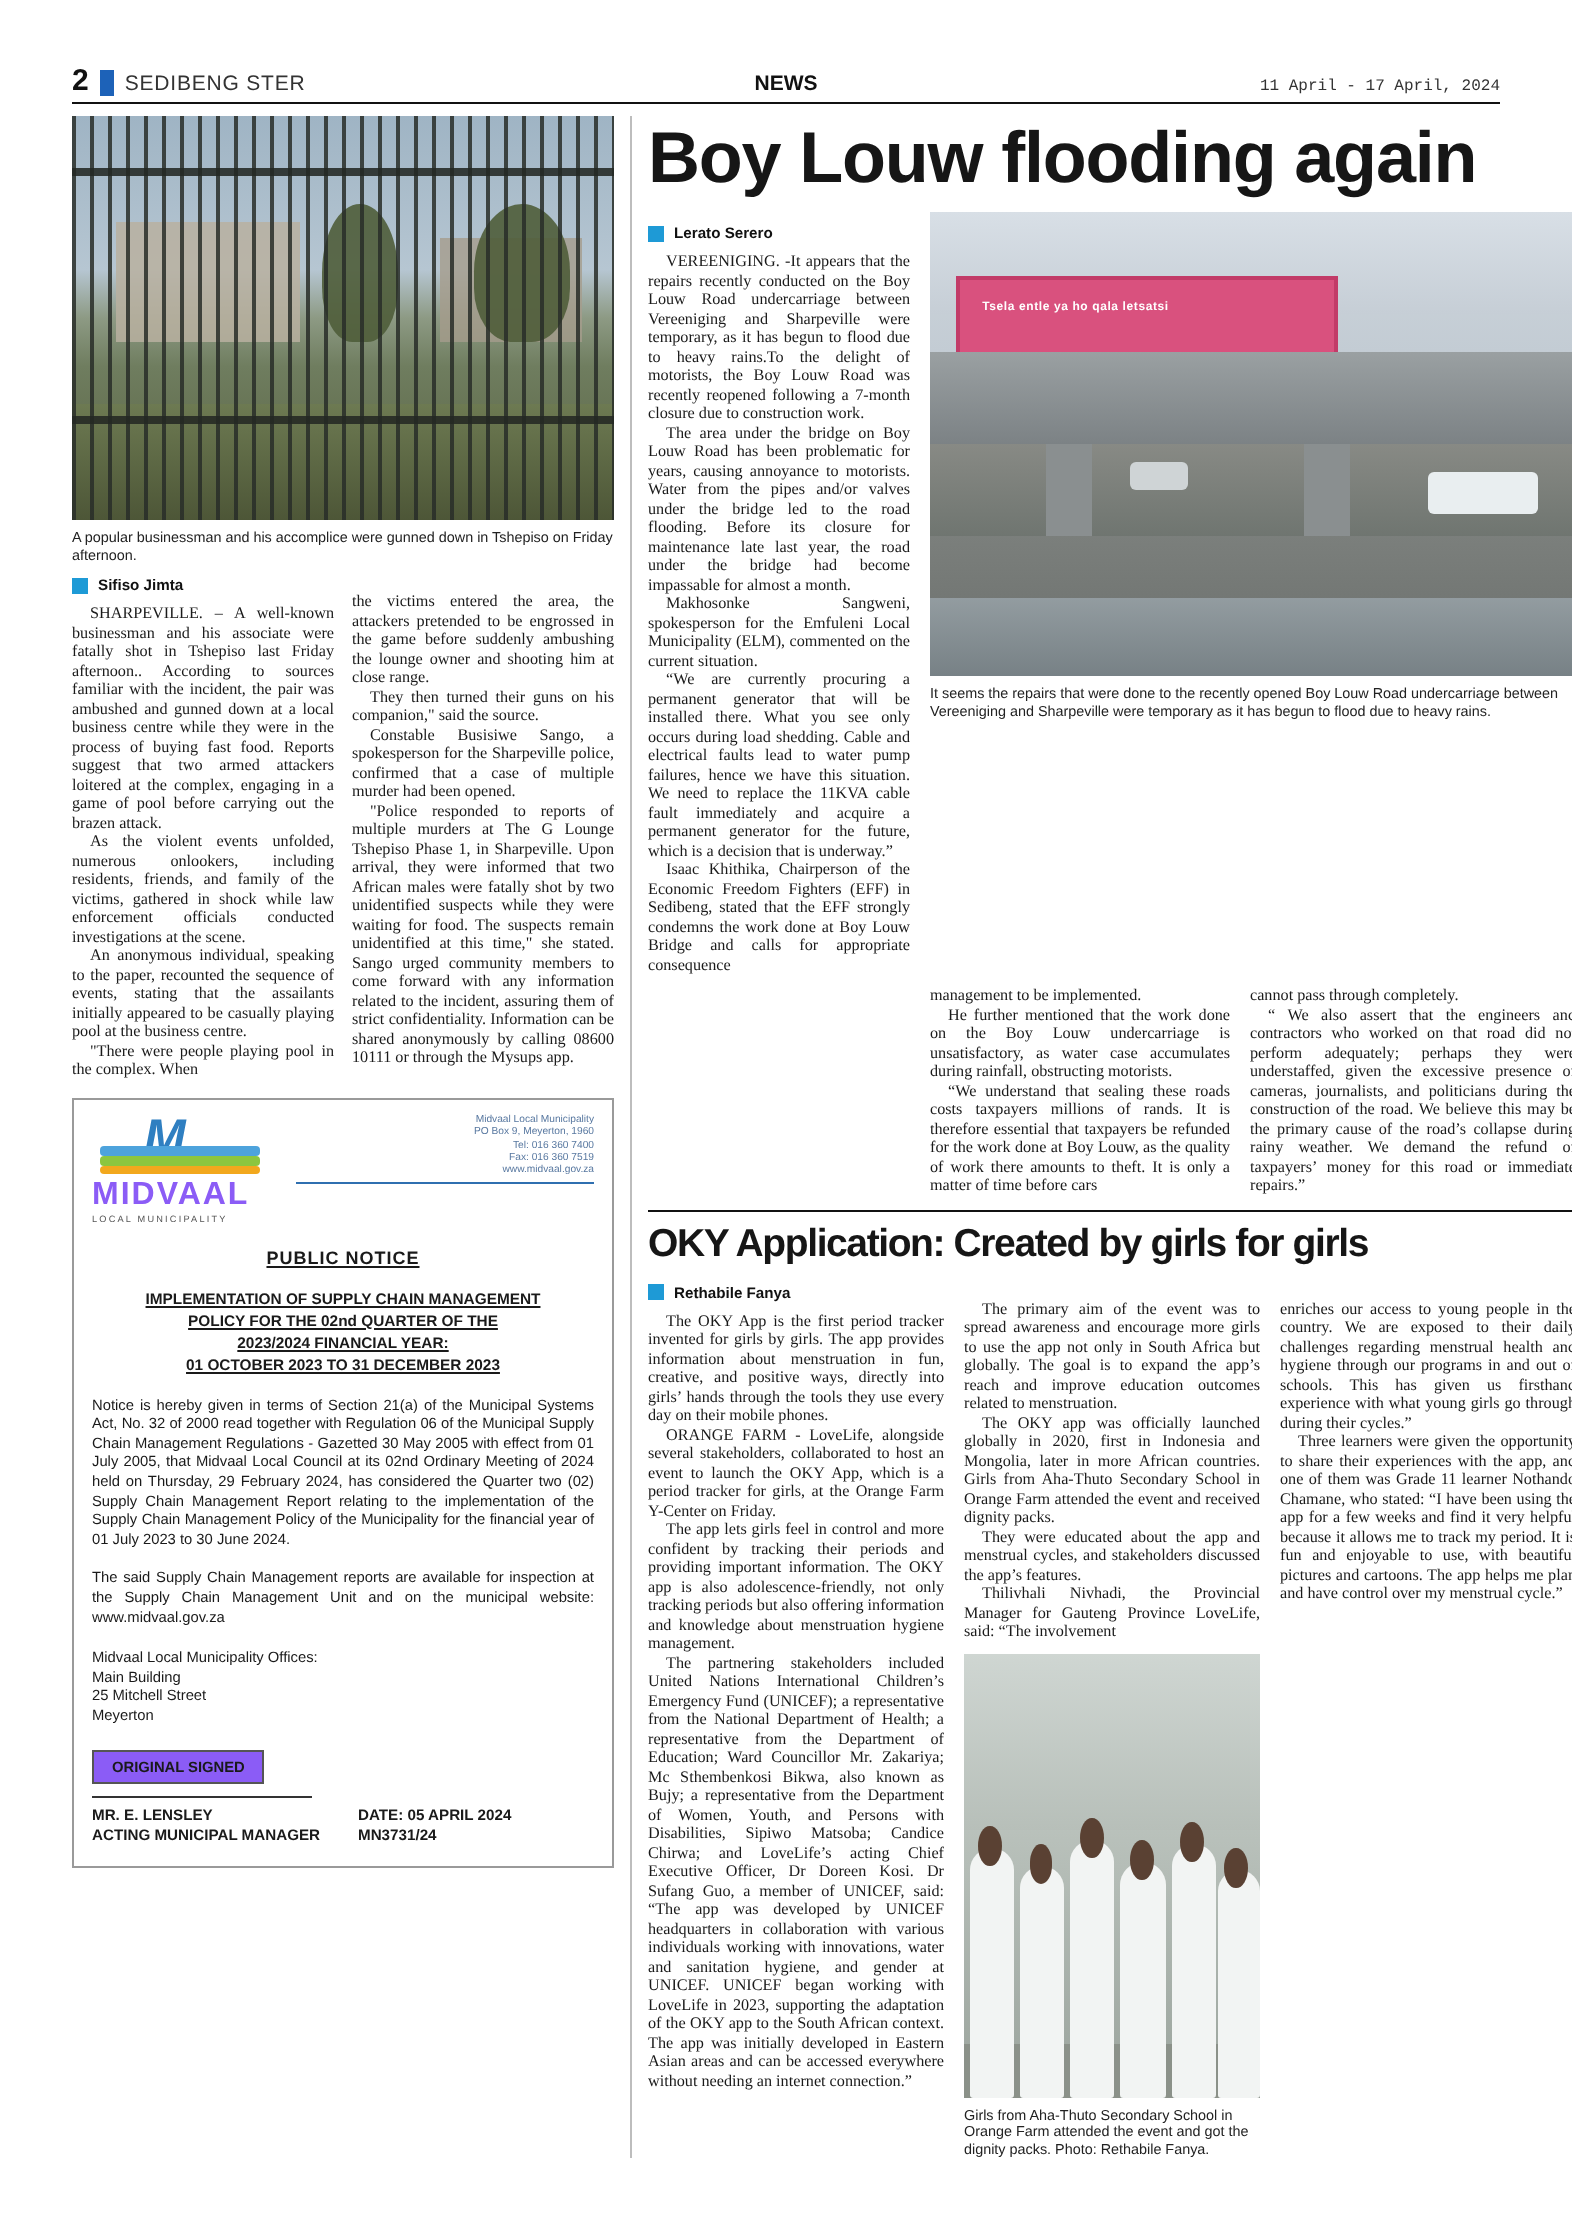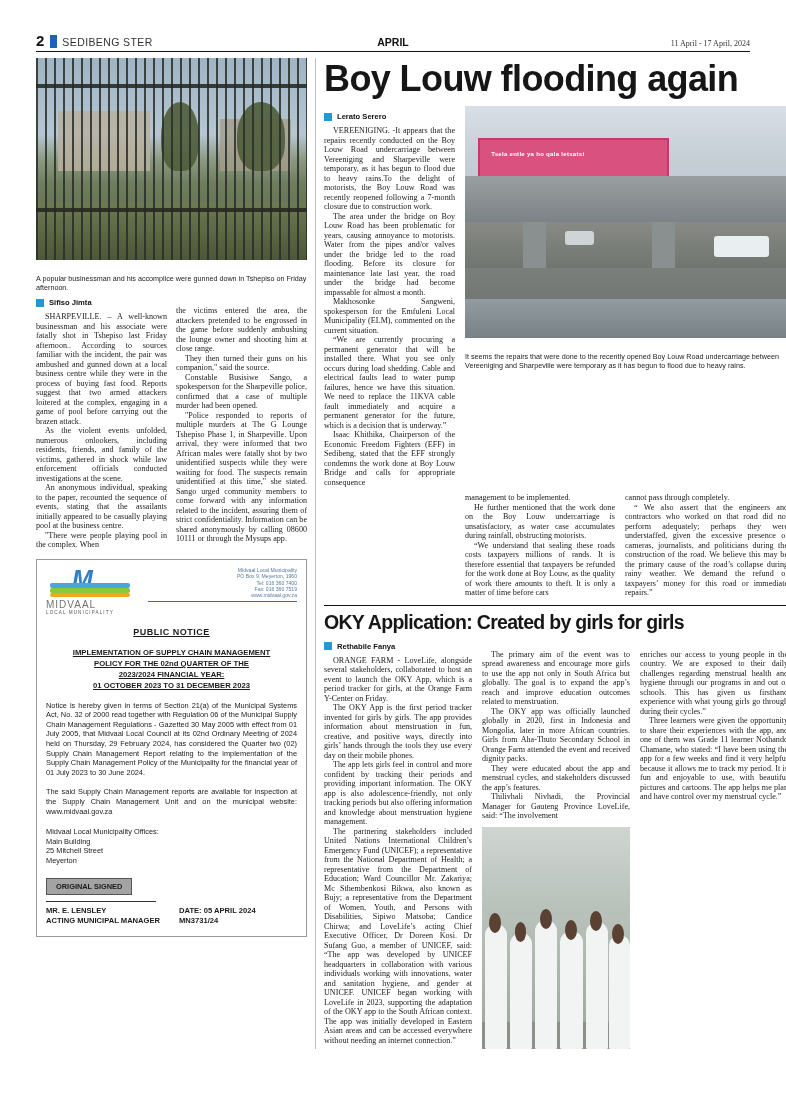--- a/index.html
+++ b/index.html
@@ -5,21 +5,21 @@
   html,body{margin:0;padding:0;background:#ffffff;}
   body{width:786px;height:1113px;font-family:"Liberation Serif",serif;color:#1a1a1a;position:relative;overflow:hidden;}
   .page{width:786px;height:1113px;position:relative;box-sizing:border-box;padding:0 36px;}
 
   
   .masthead{display:flex;align-items:flex-end;height:28px;padding-top:20px;}
   .mh-page-no{font-family:"Liberation Sans",sans-serif;font-weight:bold;font-size:15px;line-height:14px;color:#111;margin-right:6px;}
   .mh-blue{width:7px;height:13px;background:#1d62b8;margin-right:5px;}
   .mh-pub{font-family:"Liberation Sans",sans-serif;font-size:10.5px;letter-spacing:.4px;color:#333;}
   .mh-section{font-family:"Liberation Sans",sans-serif;font-weight:bold;font-size:10.5px;color:#111;position:absolute;left:0;right:0;text-align:center;}
-  .mh-date{margin-left:auto;font-family:Liberation Serif, serif;font-size:8px;color:#333;}
+  .mh-date{margin-left:auto;font-family:Liberation Mono, monospace;font-size:8px;color:#333;}
   .mh-wrap{position:relative;}
   .mh-rule{border-bottom:1px solid #111;margin-top:3px;}
 
   
   .byline{display:flex;align-items:center;gap:5px;margin:6px 0 5px 0;}
   .byline .sq{width:8px;height:8px;background:#1e9ad6;flex:0 0 8px;}
   .byline .nm{font-family:"Liberation Sans",sans-serif;font-weight:bold;font-size:7.6px;color:#111;text-align:right;}
   .hl{font-family:"Liberation Sans",sans-serif;font-weight:bold;color:#161616;letter-spacing:-.6px;}
   p.body{font-size:8.1px;line-height:9.5px;text-align:justify;margin:0;text-indent:9px;}
   p.body.first{text-indent:9px;}
@@ -27,21 +27,21 @@
   .imgcap{font-family:"Liberation Sans",sans-serif;font-size:7.2px;line-height:8.6px;color:#222;}
 
   
   .content{display:flex;gap:0;margin-top:6px;}
   .leftpane{width:271px;flex:0 0 271px;}
   .vdiv{width:1px;background:#bdbdbd;margin:0 8px;flex:0 0 1px;}
   .rightpane{flex:1;}
 
   
   .photo{position:relative;overflow:hidden;background:#cfcfcf;}
-  .ph-caption{margin-top:15px;}
+  .ph-caption{margin-top:5px;}
 
   
   .photo-fence{height:202px;background:linear-gradient(#9fb4c4 0%,#b6c6d2 38%,#8d9a84 50%,#6f7d5f 62%,#56603f 100%);}
   .fence-bars{position:absolute;inset:0;background:repeating-linear-gradient(90deg,rgba(40,45,40,.85) 0px,rgba(40,45,40,.85) 2px,rgba(255,255,255,0) 2px,rgba(255,255,255,0) 9px);}
   .fence-rail{position:absolute;left:0;right:0;height:4px;background:rgba(35,40,35,.88);}
   .fence-ground{position:absolute;left:0;right:0;bottom:0;height:58px;background:linear-gradient(#6d7a52,#4d5637);}
   .fence-build{position:absolute;left:8%;top:26%;width:34%;height:30%;background:#b9b0a0;opacity:.85;}
   .fence-build2{position:absolute;right:6%;top:30%;width:26%;height:26%;background:#a59c8c;opacity:.8;}
   .fence-tree{position:absolute;top:22%;width:14%;height:34%;background:#4f5d3a;border-radius:50% 50% 40% 40%;opacity:.9;}
 
@@ -70,43 +70,43 @@
   
   .notice{border:1px solid #9a9a9a;margin-top:9px;padding:0;background:#fff;}
   .notice-inner{padding:7px 9px 10px 9px;}
   .logo-row{display:flex;align-items:flex-start;justify-content:space-between;}
   .logo{width:92px;}
   .logo-sw{height:30px;position:relative;}
   .logo-m{position:absolute;left:26px;top:-2px;font-family:"Liberation Sans",sans-serif;font-style:italic;font-weight:bold;font-size:25px;color:#2f7fc1;}
   .logo-band1{position:absolute;left:4px;top:16px;width:80px;height:5px;background:#4da3dc;border-radius:2px;}
   .logo-band2{position:absolute;left:4px;top:21px;width:80px;height:5px;background:#8cc63f;border-radius:2px;}
   .logo-band3{position:absolute;left:4px;top:26px;width:80px;height:4px;background:#f2a81d;border-radius:2px;}
-  .logo-name{font-family:"Liberation Sans",sans-serif;font-weight:normal;font-size:10px;letter-spacing:1px;color:#737373;margin-top:2px;}
+  .logo-name{font-family:"Liberation Sans",sans-serif;font-weight:bold;font-size:16px;letter-spacing:1px;color:#8b5cf6;margin-top:2px;}
   .logo-sub{font-family:"Liberation Sans",sans-serif;font-size:4.6px;letter-spacing:1.1px;color:#555;}
   .addr{text-align:right;font-family:"Liberation Sans",sans-serif;font-size:5.1px;line-height:6.4px;color:#5878a0;}
   .addr-rule{border-bottom:1px solid #2f6fb0;margin-top:2px;}
   .nt-title{text-align:center;font-family:"Liberation Sans",sans-serif;font-weight:bold;font-size:9px;text-decoration:underline;margin-top:12px;letter-spacing:.5px;}
   .nt-sub{text-align:center;font-family:"Liberation Sans",sans-serif;font-weight:bold;font-size:7.7px;line-height:11px;text-decoration:underline;margin-top:10px;}
   .nt-p{font-family:"Liberation Sans",sans-serif;font-size:7.4px;line-height:9.6px;text-align:justify;margin:10px 0 0 0;}
-  .sigbox{display:inline-block;border:1px solid #555;padding:3px 9px;font-family:"Liberation Sans",sans-serif;font-weight:bold;font-size:7.4px;margin-top:12px;background:#a3a3a3;}
+  .sigbox{display:inline-block;border:1px solid #555;padding:3px 9px;font-family:"Liberation Sans",sans-serif;font-weight:bold;font-size:7.4px;margin-top:12px;background:#8b5cf6;}
   .sig-line{border-bottom:1px solid #333;width:110px;margin-top:6px;}
   .sig-row{display:flex;justify-content:space-between;font-family:"Liberation Sans",sans-serif;font-weight:bold;font-size:7.6px;line-height:10px;margin-top:4px;}
   .sig-col b{display:block;}
 </style>
 </head>
 <body>
 
 <div class="page">
 
   <div class="mh-wrap">
     <div class="masthead">
       <span class="mh-page-no">2</span>
       <span class="mh-blue"></span>
       <span class="mh-pub">SEDIBENG STER</span>
-      <span class="mh-section">APRIL</span>
+      <span class="mh-section">NEWS</span>
       <span class="mh-date">11 April - 17 April, 2024</span>
     </div>
     <div class="mh-rule"></div>
   </div>
 
   <div class="content">
 
     <div class="leftpane">
 
       <div class="photo photo-fence">
@@ -259,22 +259,22 @@
 
       <div class="rule-heavy"></div>
       <div class="oky-head">OKY Application: Created by girls for girls</div>
 
       <div class="oky-cols">
         <div class="oky-col">
           <div class="byline">
             <span class="sq"></span>
             <span class="nm">Rethabile Fanya</span>
           </div>
+          <p class="body">The OKY App is the first period tracker invented for girls by girls. The app provides information about menstruation in fun, creative, and positive ways, directly into girls’ hands through the tools they use every day on their mobile phones.</p>
           <p class="body">ORANGE FARM - LoveLife, alongside several stakeholders, collaborated to host an event to launch the OKY App, which is a period tracker for girls, at the Orange Farm Y-Center on Friday.</p>
-          <p class="body">The OKY App is the first period tracker invented for girls by girls. The app provides information about menstruation in fun, creative, and positive ways, directly into girls’ hands through the tools they use every day on their mobile phones.</p>
           <p class="body">The app lets girls feel in control and more confident by tracking their periods and providing important information. The OKY app is also adolescence-friendly, not only tracking periods but also offering information and knowledge about menstruation hygiene management.</p>
           <p class="body">The partnering stakeholders included United Nations International Children’s Emergency Fund (UNICEF); a representative from the National Department of Health; a representative from the Department of Education; Ward Councillor Mr. Zakariya; Mc Sthembenkosi Bikwa, also known as Bujy; a representative from the Department of Women, Youth, and Persons with Disabilities, Sipiwo Matsoba; Candice Chirwa; and LoveLife’s acting Chief Executive Officer, Dr Doreen Kosi. Dr Sufang Guo, a member of UNICEF, said: “The app was developed by UNICEF headquarters in collaboration with various individuals working with innovations, water and sanitation hygiene, and gender at UNICEF. UNICEF began working with LoveLife in 2023, supporting the adaptation of the OKY app to the South African context. The app was initially developed in Eastern Asian areas and can be accessed everywhere without needing an internet connection.”</p>
         </div>
 
         <div class="oky-gap"></div>
 
         <div class="oky-col">
           <p class="body" style="margin-top:14px;">The primary aim of the event was to spread awareness and encourage more girls to use the app not only in South Africa but globally. The goal is to expand the app’s reach and improve education outcomes related to menstruation.</p>
           <p class="body">The OKY app was officially launched globally in 2020, first in Indonesia and Mongolia, later in more African countries. Girls from Aha-Thuto Secondary School in Orange Farm attended the event and received dignity packs.</p>
           <p class="body">They were educated about the app and menstrual cycles, and stakeholders discussed the app’s features.</p>
@@ -289,20 +289,21 @@
             <div class="gi-head" style="left:22%;bottom:48%;width:8%;height:9%;"></div>
             <div class="gi-person" style="left:36%;width:15%;height:58%;"></div>
             <div class="gi-head" style="left:39%;bottom:54%;width:8%;height:9%;"></div>
             <div class="gi-person" style="left:53%;width:15%;height:53%;"></div>
             <div class="gi-head" style="left:56%;bottom:49%;width:8%;height:9%;"></div>
             <div class="gi-person" style="left:70%;width:15%;height:57%;"></div>
             <div class="gi-head" style="left:73%;bottom:53%;width:8%;height:9%;"></div>
             <div class="gi-person" style="left:86%;width:14%;height:51%;"></div>
             <div class="gi-head" style="left:88%;bottom:47%;width:8%;height:9%;"></div>
           </div>
+          <div class="imgcap ph-caption">Girls from Aha-Thuto Secondary School in Orange Farm attended the event and got the dignity packs. Photo: Rethabile Fanya.</div>
         </div>
 
         <div class="oky-gap"></div>
 
         <div class="oky-col">
           <p class="body" style="margin-top:14px;text-indent:0;">enriches our access to young people in the country. We are exposed to their daily challenges regarding menstrual health and hygiene through our programs in and out of schools. This has given us firsthand experience with what young girls go through during their cycles.”</p>
           <p class="body">Three learners were given the opportunity to share their experiences with the app, and one of them was Grade 11 learner Nothando Chamane, who stated: “I have been using the app for a few weeks and find it very helpful because it allows me to track my period. It is fun and enjoyable to use, with beautiful pictures and cartoons. The app helps me plan and have control over my menstrual cycle.”</p>
         </div>
       </div>
     </div>

